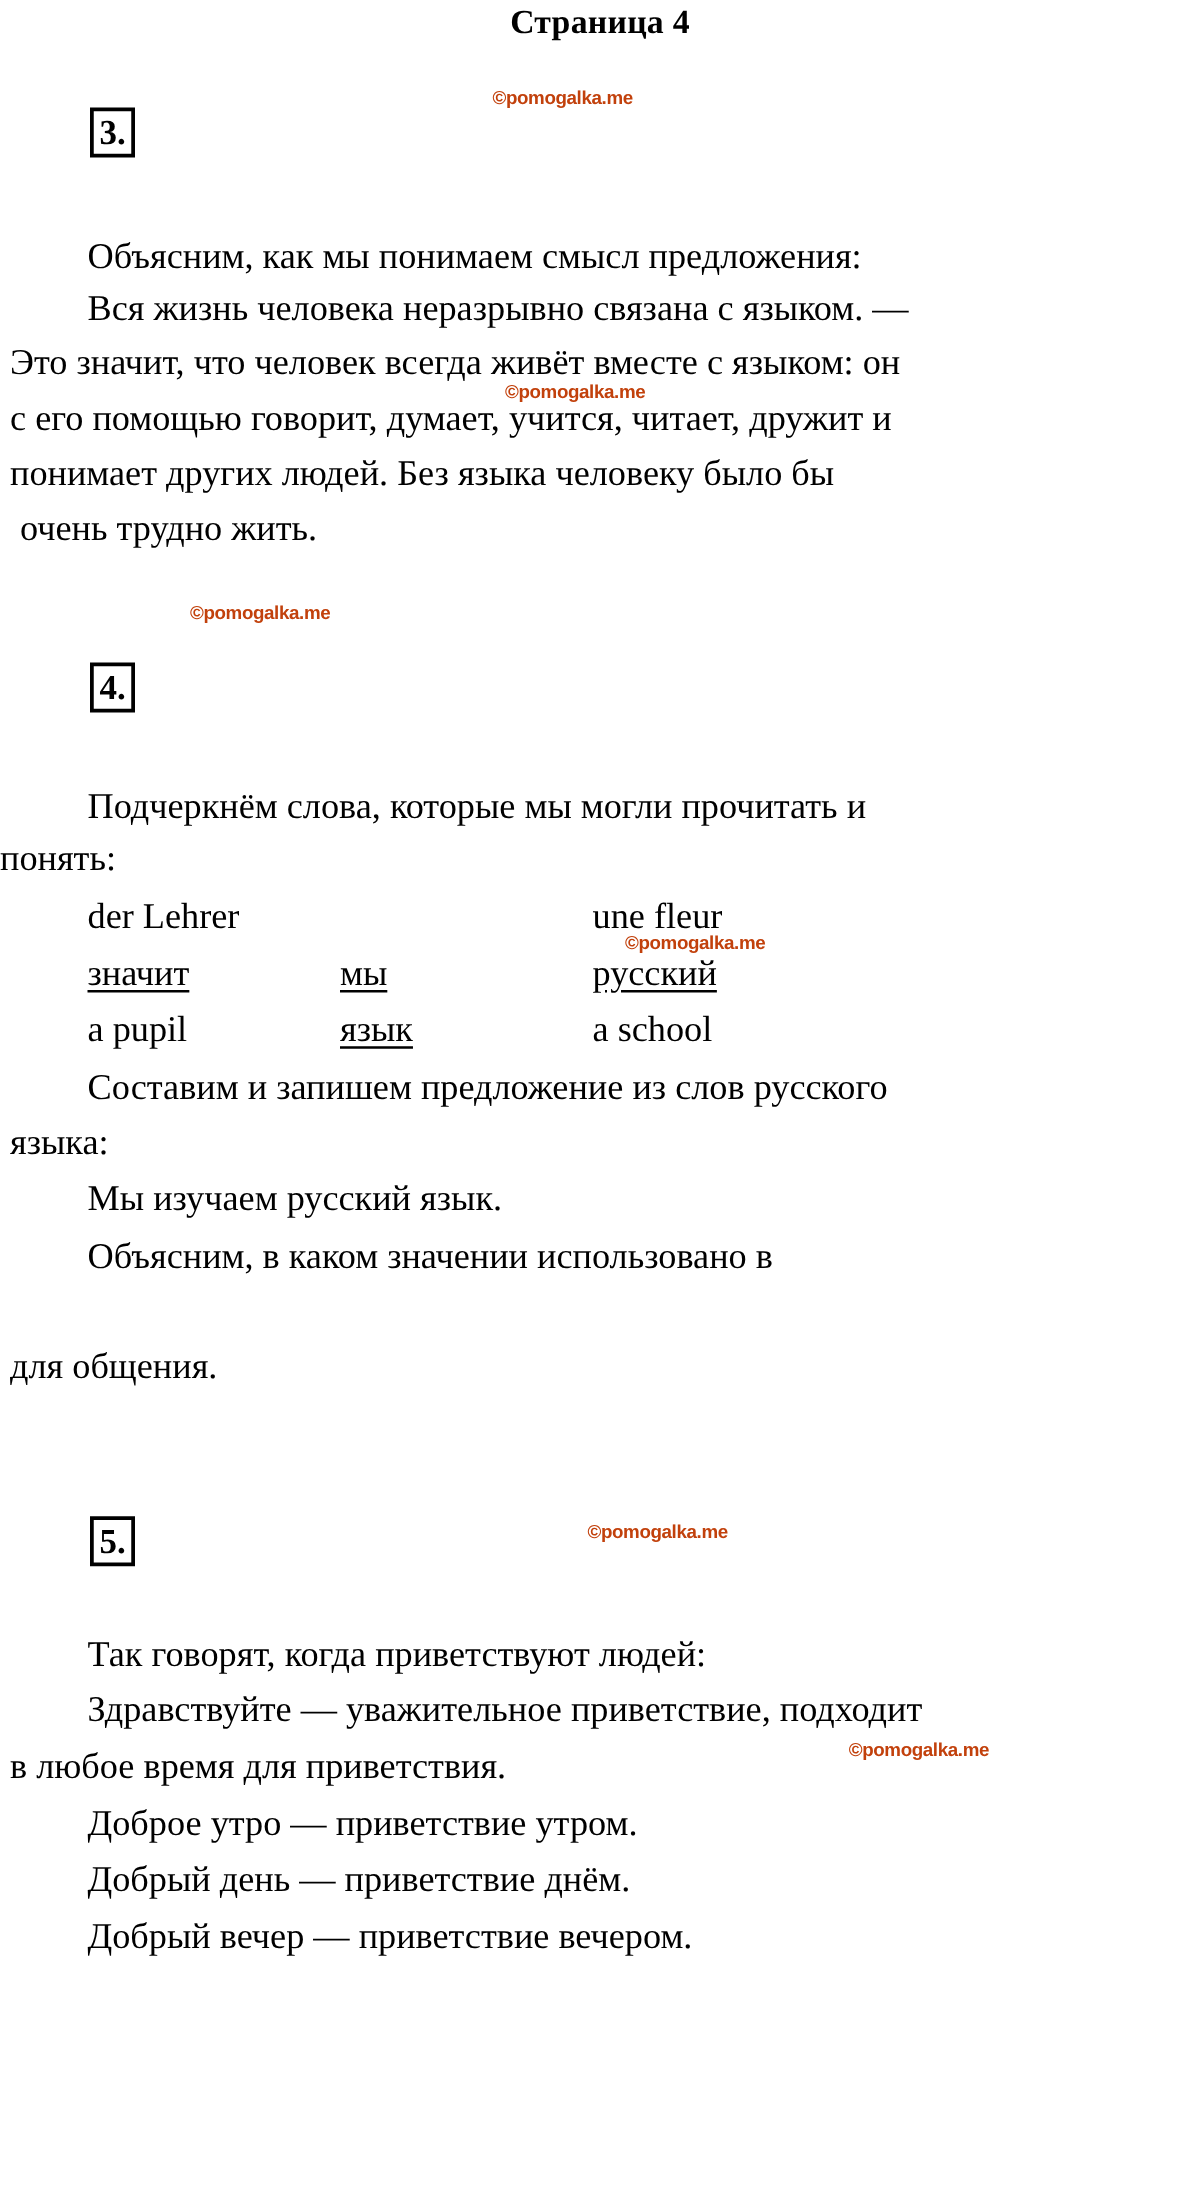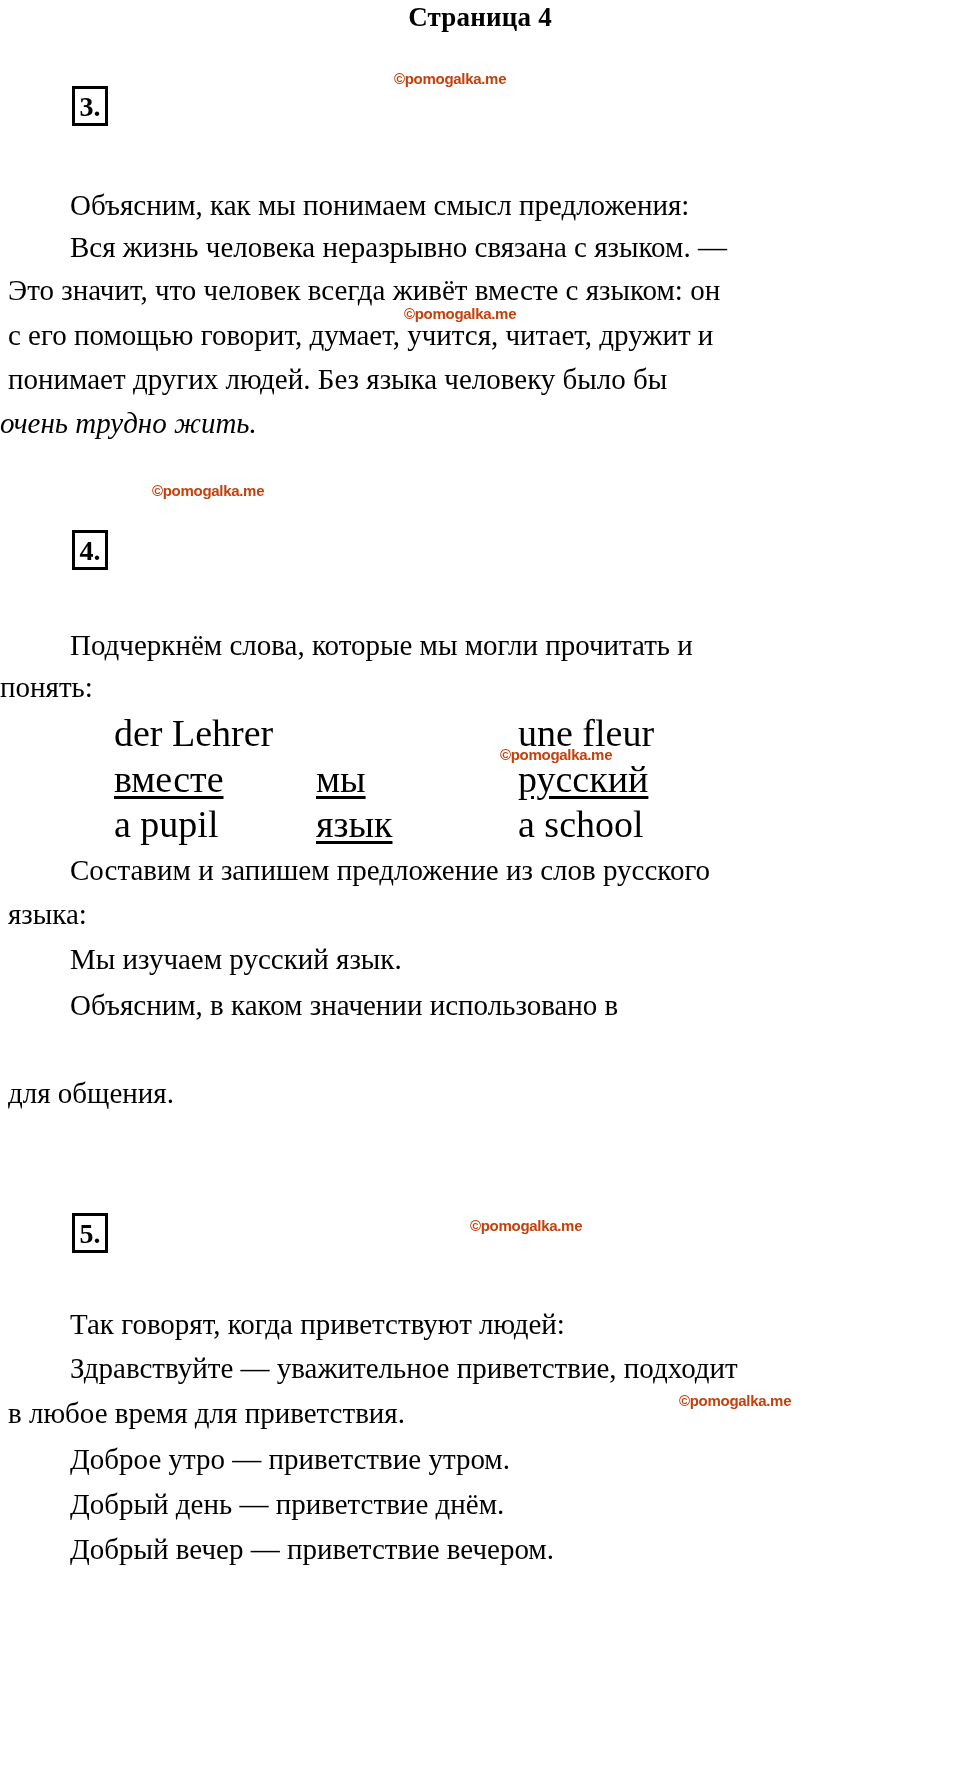--- a/index.html
+++ b/index.html
@@ -67,25 +67,24 @@
     font-size: 29px;
     line-height: 30px;
     white-space: nowrap;
     font-family: "Liberation Serif", "DejaVu Serif", serif;
     color: #000000;
   }
 
   
   .wcell {
     position: absolute;
-    font-size: 38px;
+    font-size: 29px;
     line-height: 30px;
     white-space: nowrap;
     font-family: "Liberation Serif", "DejaVu Serif", serif;
-    margin-left: 44px;
   }
   .wcell.ul {
     text-decoration: underline;
     text-underline-offset: 4px;
   }
 </style>
 </head>
 <body>
 
 <div class="page">
@@ -99,32 +98,32 @@
   <div class="watermark" style="left:470px; top:1217px;">©pomogalka.me</div>
   <div class="watermark" style="left:679px; top:1392px;">©pomogalka.me</div>
 
   <div class="ex-box" style="left:72px; top:86px;">3.</div>
 
   <div class="line" style="left:70px; top:190px;">Объясним, как мы понимаем смысл предложения:</div>
   <div class="line" style="left:70px; top:232px;">Вся жизнь человека неразрывно связана с языком. —</div>
   <div class="line" style="left:8px; top:275px;">Это значит, что человек всегда живёт вместе с языком: он</div>
   <div class="line" style="left:8px; top:364px;">понимает других людей. Без языка человеку было бы</div>
   <div class="line" style="left:8px; top:320px;">с его помощью говорит, думает, учится, читает, дружит и</div>
-  <div class="line" style="left:0; top:408px;font-style:italic;">очень трудно жить.</div>
+  <div class="line" style="left:16px; top:408px;">очень трудно жить.</div>
 
   <div class="ex-box" style="left:72px; top:530px;">4.</div>
 
   <div class="line" style="left:70px; top:630px;">Подчеркнём слова, которые мы могли прочитать и</div>
   <div class="line" style="left:0; top:672px;">понять:</div>
 
   <div class="wcell" style="left:70px; top:718px;">der Lehrer</div>
   <div class="wcell" style="left:272px; top:718px;"></div>
   <div class="wcell" style="left:474px; top:718px;">une fleur</div>
 
-  <div class="wcell ul" style="left:70px; top:764px;">вместе</div>
+  <div class="wcell ul" style="left:70px; top:764px;">значит</div>
   <div class="wcell ul" style="left:272px; top:764px;">мы </div>
   <div class="wcell ul" style="left:474px; top:764px;">русский</div>
 
   <div class="wcell" style="left:70px; top:809px;">a pupil</div>
   <div class="wcell ul" style="left:272px; top:809px;">язык</div>
   <div class="wcell" style="left:474px; top:809px;">a school</div>
 
   <div class="line" style="left:70px; top:855px;">Составим и запишем предложение из слов русского</div>
   <div class="line" style="left:8px; top:899px;">языка:</div>
   <div class="line" style="left:70px; top:944px;">Мы изучаем русский язык.</div>

